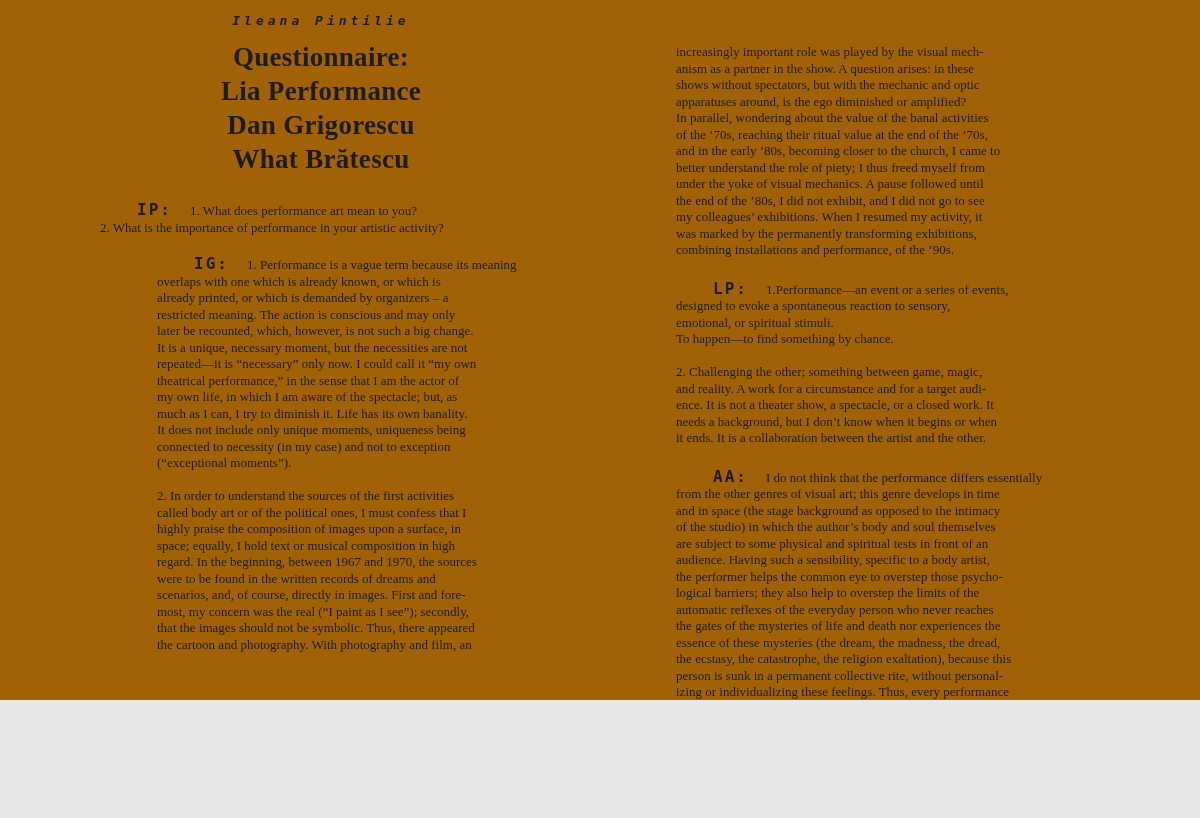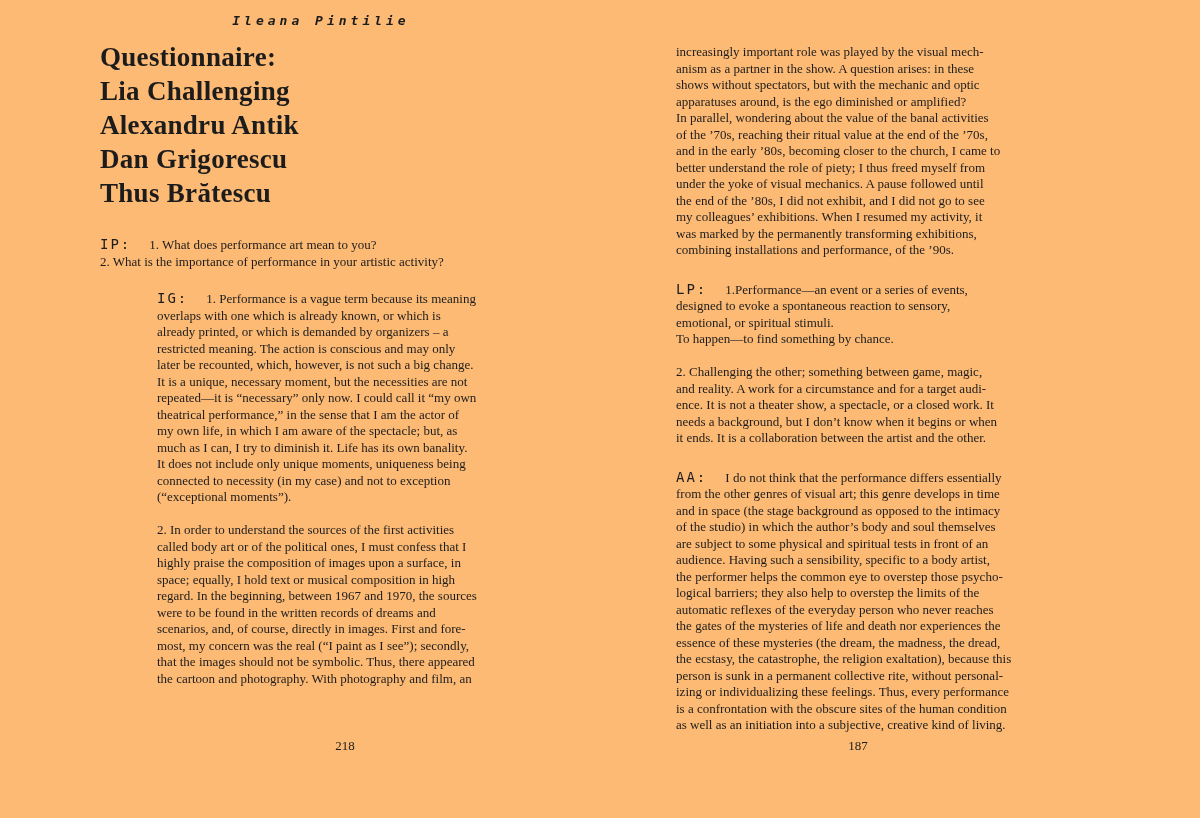--- a/index.html
+++ b/index.html
@@ -3,22 +3,22 @@
 <meta charset="utf-8">
 <style>
   html, body {
     margin: 0;
     padding: 0;
     background: #e8e8e8;
   }
   .spread {
     position: relative;
     width: 1200px;
-    height: 818px;
-    background: #fdba74;
+    height: 700px;
+    background: #a16207;
     font-family: "Liberation Serif", serif;
     color: #1c1c1c;
     overflow: hidden;
   }
   .page-left {
     position: absolute;
     left: 100px;
     top: 0;
     width: 442px;
   }
@@ -34,39 +34,41 @@
     font-family: "DejaVu Sans Mono", monospace;
     font-style: italic;
     font-weight: bold;
     font-size: 13px;
     letter-spacing: 4px;
     text-align: center;
     margin-top: 13px;
     white-space: nowrap;
   }
   .title {
+    text-align: center;
     font-weight: bold;
     font-size: 27px;
     line-height: 34px;
     margin-top: 12px;
     letter-spacing: 0.3px;
   }
   .body-text {
     font-size: 13px;
     line-height: 16.5px;
   }
   .speaker-block {
     margin: 0;
   }
   .speaker-label {
     font-family: "DejaVu Sans Mono", monospace;
-    font-weight: normal;
-    font-size: 14px;
+    font-weight: bold;
+    font-size: 16px;
     letter-spacing: 2px;
     margin-right: 18px;
+    margin-left: 37px;
   }
   .speaker-text {
     white-space: pre-line;
   }
   .ip-block {
     margin-top: 26px;
   }
   .ig-block {
     margin-top: 20px;
     margin-left: 57px;
@@ -94,24 +96,23 @@
 <body>
 
 <div class="spread">
 
   <div class="page-left">
 
     <div class="author">Ileana Pintilie</div>
 
     <div class="title">
       <div>Questionnaire:</div>
-      <div>Lia Challenging</div>
-      <div>Alexandru Antik</div>
+      <div>Lia Performance</div>
       <div>Dan Grigorescu</div>
-      <div>Thus Brătescu</div>
+      <div>What Brătescu</div>
     </div>
 
     <p class="speaker-block body-text ip-block">
       <span class="speaker-label">IP:</span><span class="speaker-text">1. What does performance art mean to you?
 2. What is the importance of performance in your artistic activity?</span>
     </p>
 
     <p class="speaker-block body-text ig-block">
       <span class="speaker-label">IG:</span><span class="speaker-text">1. Performance is a vague term because its meaning
 overlaps with one which is already known, or which is

